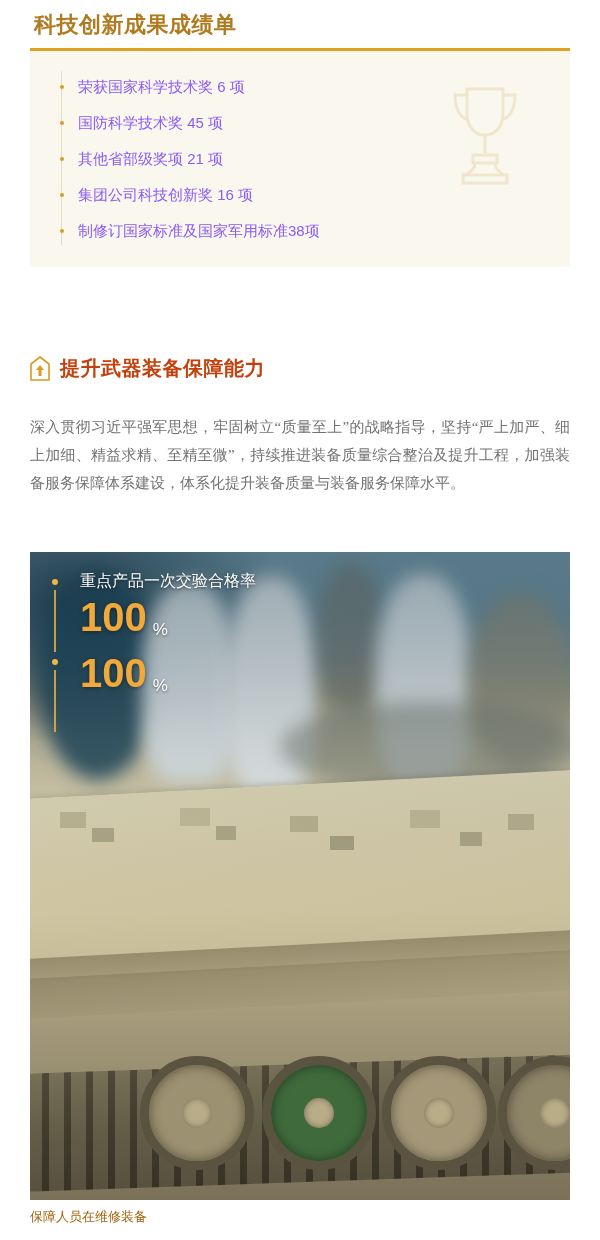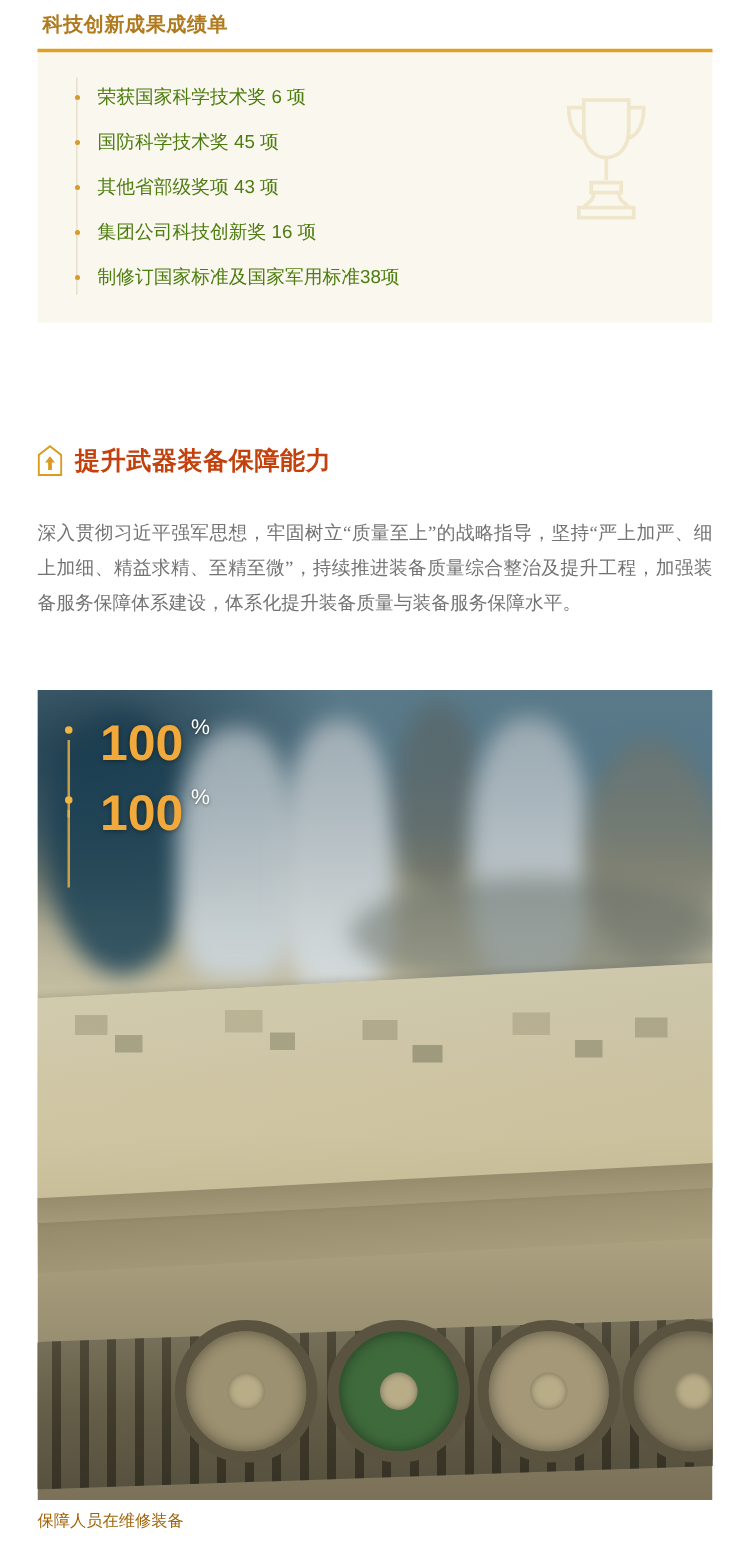--- a/index.html
+++ b/index.html
@@ -24,21 +24,21 @@
   }
 
   
   .ach-card {
     position: absolute;
     left: 30px;
     top: 10px;
     width: 540px;
   }
   .ach-title {
-    font-size: 16px;
+    font-size: 22px;
     font-weight: bold;
     color: #b07a1e;
     letter-spacing: 0.5px;
     padding: 0 0 8px 4px;
   }
   .ach-rule {
     height: 3px;
     background: #e0a020;
     width: 100%;
   }
@@ -54,21 +54,21 @@
     padding: 0;
     list-style: none;
     z-index: 2;
   }
   .ach-list li {
     position: relative;
     padding: 0 0 0 48px;
     height: 36px;
     line-height: 36px;
     font-size: 15px;
-    color: #4d7c0f;
+    color: #8b5cf6;
   }
   .ach-list li .dot {
     position: absolute;
     left: 30px;
     top: 16px;
     width: 4px;
     height: 4px;
     background: #d79a2b;
     border-radius: 50%;
   }
@@ -288,21 +288,21 @@
     background: rgba(240,181,66,0.8);
   }
   .stat .slabel {
     font-size: 16px;
     color: #ffffff;
     line-height: 22px;
     text-shadow: 0 1px 3px rgba(0,0,0,0.55);
   }
   .stat .svalrow {
     display: flex;
-    align-items: flex-start;
+    align-items: flex-end;
     gap: 6px;
     margin-top: 2px;
   }
   .stat .sval {
     font-size: 40px;
     font-weight: bold;
     color: #f0a93a;
     line-height: 46px;
     text-shadow: 0 1px 4px rgba(0,0,0,0.4);
   }
@@ -341,21 +341,21 @@
           <path d="M28 76 H52 V84 H28 Z"></path>
           <path d="M18 96 H62 V104 H18 Z"></path>
           <path d="M30 84 C30 92 24 92 22 96"></path>
           <path d="M50 84 C50 92 56 92 58 96"></path>
         </g>
       </svg>
 
       <ul class="ach-list">
         <li><span class="dot"></span><span>荣获国家科学技术奖 6 项</span></li>
         <li><span class="dot"></span><span>国防科学技术奖 45 项</span></li>
-        <li><span class="dot"></span><span>其他省部级奖项 43 项</span></li>
+        <li><span class="dot"></span><span>其他省部级奖项 21 项</span></li>
         <li><span class="dot"></span><span>集团公司科技创新奖 16 项</span></li>
         <li><span class="dot"></span><span>制修订国家标准及国家军用标准38项</span></li>
       </ul>
     </div>
   </section>
 
   <div class="section-head">
     <svg class="sh-icon" viewBox="0 0 20 26" aria-hidden="true">
       <path d="M10 1 L19 8 V24 H1 V8 Z" fill="none" stroke="#d99b20" stroke-width="1.6"></path>
       <path d="M10 9 L14 14 H11.5 V20 H8.5 V14 H6 Z" fill="#d99b20"></path>
@@ -398,20 +398,21 @@
       <div class="wheel w3"></div>
       <div class="wheel w4"></div>
 
       <div class="photo-overlay"></div>
     </div>
 
     <div class="stats">
       <div class="stat">
         <span class="sdot"></span>
         <span class="sline"></span>
+        <div class="slabel">重点产品一次交验合格率</div>
         <div class="svalrow">
           <span class="sval">100</span>
           <span class="sunit">%</span>
         </div>
       </div>
       <div class="stat">
         <span class="sdot"></span>
         <span class="sline"></span>
         <div class="svalrow">
           <span class="sval">100</span>

